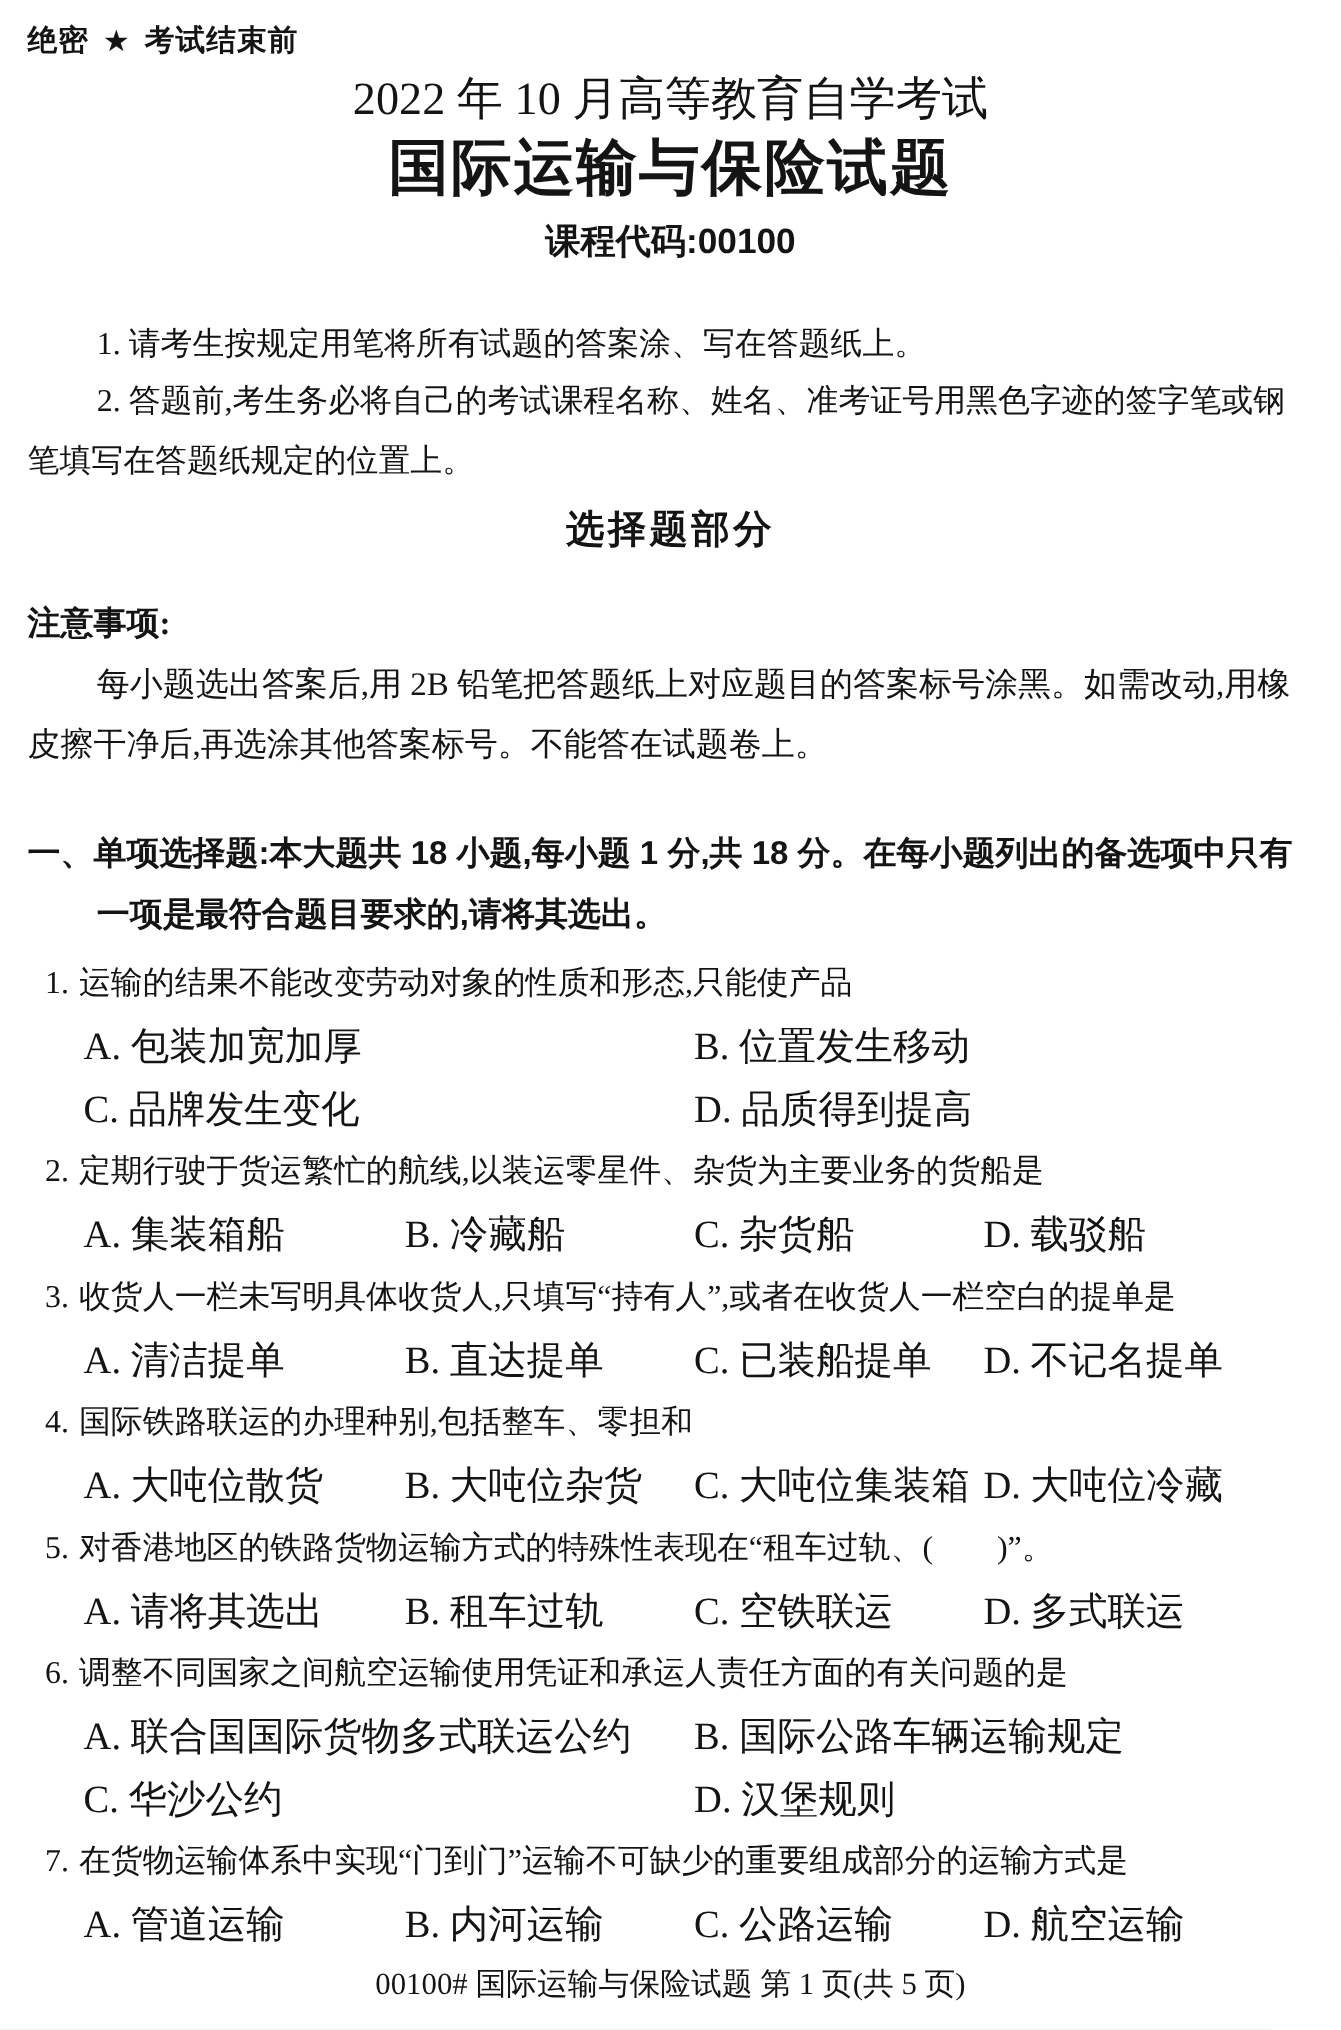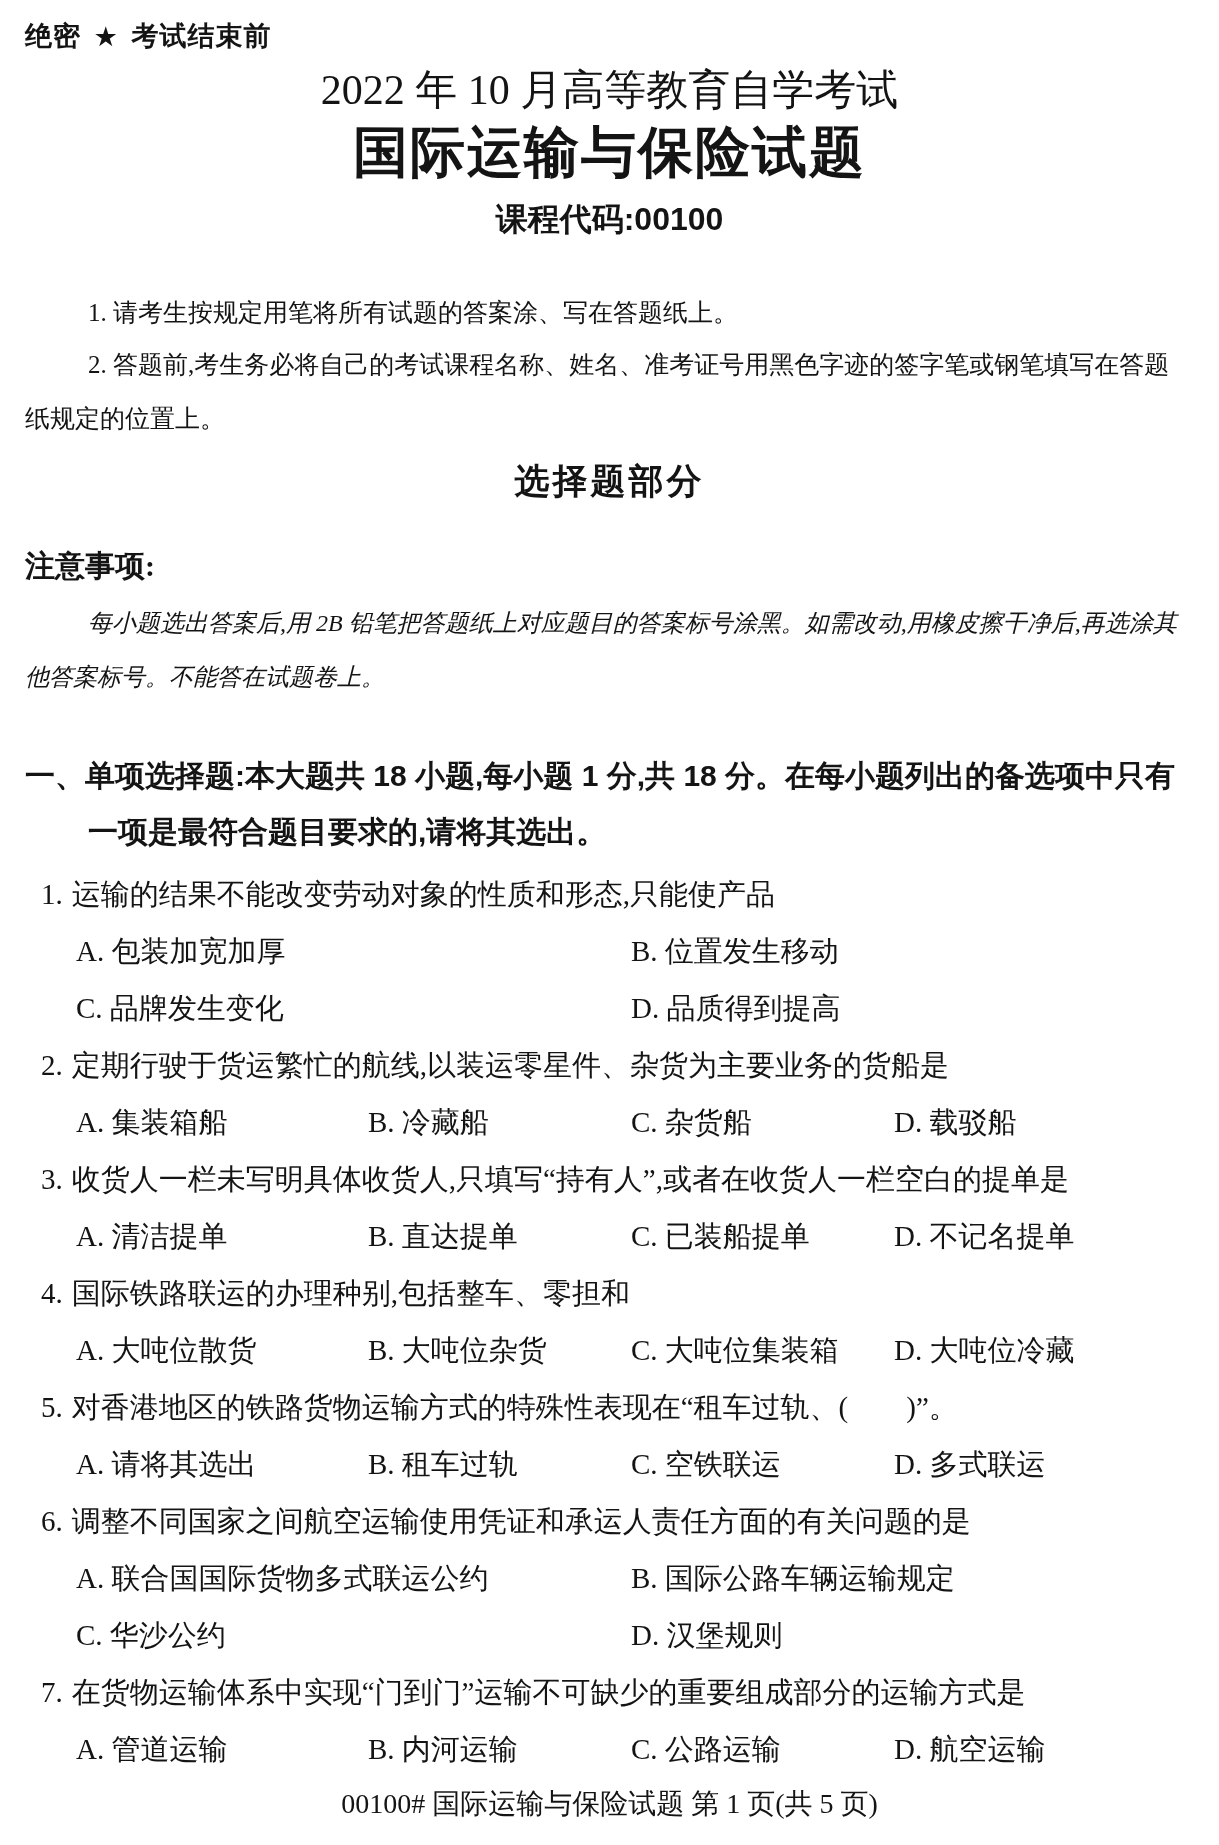--- a/index.html
+++ b/index.html
@@ -32,45 +32,45 @@
   #title2 {
     top: 116px; font-size: 55px; font-weight: 900;
     font-family: "Liberation Sans", sans-serif; letter-spacing: 2px;
     white-space: nowrap;
   }
   #course-code {
     top: 198px; font-size: 32px; font-weight: 700;
     font-family: "Liberation Sans", sans-serif;
   }
 
-  .instr { font-size: 25px; line-height: 54px; text-indent: 63px; }
+  .instr { font-size: 29px; line-height: 54px; text-indent: 63px; }
   #instr-1 { top: 286px; }
   #instr-2 { top: 338px; }
 
   #part-heading {
     top: 458px; font-size: 35px; font-weight: 700;
     font-family: "Liberation Sans", sans-serif; letter-spacing: 3px;
   }
 
   #notice-title {
     top: 546px; font-size: 30px; font-weight: 700;
     font-family: Liberation Serif, serif;
   }
-  #notice-body { top: 596px; font-size: 24px; line-height: 54px; text-indent: 63px; font-style: italic; }
+  #notice-body { top: 596px; font-size: 30px; line-height: 54px; text-indent: 63px; }
 
   #section-one-heading {
     top: 748px; font-size: 30px; font-weight: 700; line-height: 56px;
     font-family: "Liberation Sans", sans-serif;
     padding-left: 63px; text-indent: -63px;
   }
 
   #questions { position: absolute; top: 866px; left: 25px; right: 25px; margin-left: 16px; }
   .line { height: 57px; line-height: 57px; white-space: nowrap; font-size: 29px; }
   .qnum { margin-right: 9px; }
-  .opt-row { position: relative; height: 57px; font-size: 29px; }
+  .opt-row { position: relative; height: 57px; font-size: 35px; }
   .opt { position: absolute; top: 0; line-height: 57px; white-space: nowrap; }
   .p1 { left: 35px; }
   .p2 { left: 327px; }
   .p3 { left: 590px; }
   .p4 { left: 853px; }
   .pb { left: 590px; }
 
   #footer {
     position: absolute; bottom: 22px; left: 0; width: 100%;
     text-align: center; font-size: 28px;

